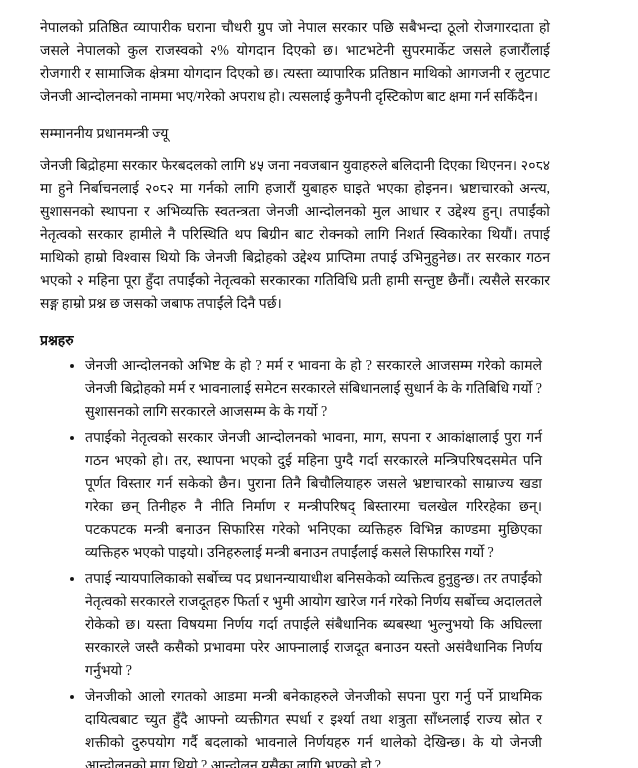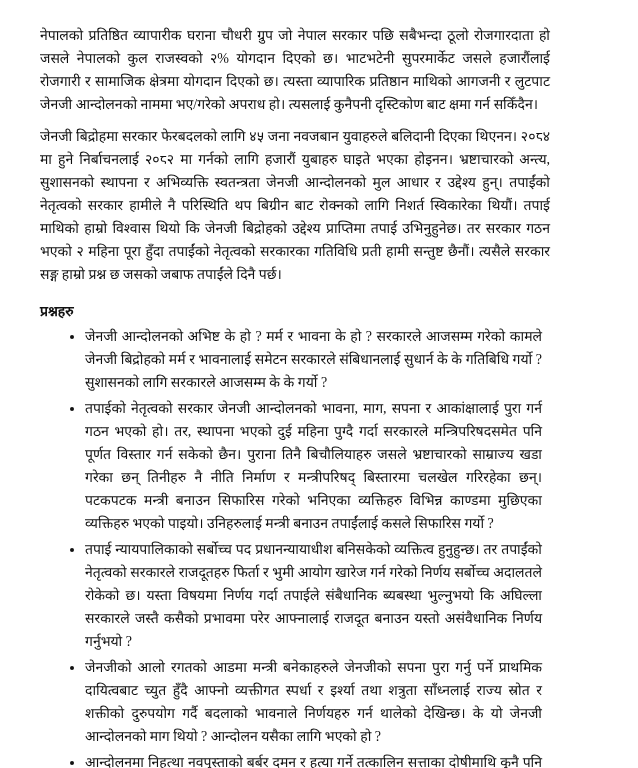--- a/index.html
+++ b/index.html
@@ -9,21 +9,21 @@
   body {
     width: 638px;
     height: 768px;
     background: #ffffff;
     overflow: hidden;
   }
   .page {
     box-sizing: border-box;
     width: 588px;
     height: 768px;
-    padding: 24px 38px 0 40px;
+    padding: 16px 38px 0 40px;
     background: #ffffff;
     color: #111111;
     font-family: "Liberation Serif", "DejaVu Serif", serif;
     font-size: 14px;
     line-height: 23px;
   }
   .para {
     margin: 0 0 9px 0;
     text-align: justify;
   }
@@ -47,20 +47,21 @@
     padding: 0;
   }
 </style>
 </head>
 <body>
 
 <div class="page">
 
   <p class="para">नेपालको प्रतिष्ठित व्यापारीक घराना चौधरी ग्रुप जो नेपाल सरकार पछि सबैभन्दा ठूलो रोजगारदाता हो जसले नेपालको कुल राजस्वको २% योगदान दिएको छ। भाटभटेनी सुपरमार्केट जसले हजारौंलाई रोजगारी र सामाजिक क्षेत्रमा योगदान दिएको छ। त्यस्ता व्यापारिक प्रतिष्ठान माथिको आगजनी र लुटपाट जेनजी आन्दोलनको नाममा भए/गरेको अपराध हो। त्यसलाई कुनैपनी दृस्टिकोण बाट क्षमा गर्न सकिँदैन।</p>
 
+  <p class="salutation">सम्माननीय प्रधानमन्त्री ज्यू</p>
 
   <p class="para">जेनजी बिद्रोहमा सरकार फेरबदलको लागि ४५ जना नवजबान युवाहरुले बलिदानी दिएका थिएनन। २०८४ मा हुने निर्बाचनलाई २०८२ मा गर्नको लागि हजारौं युबाहरु घाइते भएका होइनन। भ्रष्टाचारको अन्त्य, सुशासनको स्थापना र अभिव्यक्ति स्वतन्त्रता जेनजी आन्दोलनको मुल आधार र उद्देश्य हुन्। तपाईंको नेतृत्वको सरकार हामीले नै परिस्थिति थप बिग्रीन बाट रोक्नको लागि निशर्त स्विकारेका थियौं। तपाई माथिको हाम्रो विश्वास थियो कि जेनजी बिद्रोहको उद्देश्य प्राप्तिमा तपाई उभिनुहुनेछ। तर सरकार गठन भएको २ महिना पूरा हुँदा तपाईंको नेतृत्वको सरकारका गतिविधि प्रती हामी सन्तुष्ट छैनौं। त्यसैले सरकार सङ्ग हाम्रो प्रश्न छ जसको जबाफ तपाईंले दिनै पर्छ।</p>
 
   <p class="questions-heading">प्रश्नहरु</p>
 
   <ul class="questions">
     <li>जेनजी आन्दोलनको अभिष्ट के हो ? मर्म र भावना के हो ? सरकारले आजसम्म गरेको कामले जेनजी बिद्रोहको मर्म र भावनालाई समेटन सरकारले संबिधानलाई सुधार्न के के गतिबिधि गर्यो ? सुशासनको लागि सरकारले आजसम्म के के गर्यो ?</li>
     <li>तपाईको नेतृत्वको सरकार जेनजी आन्दोलनको भावना, माग, सपना र आकांक्षालाई पुरा गर्न गठन भएको हो। तर, स्थापना भएको दुई महिना पुग्दै गर्दा सरकारले मन्त्रिपरिषदसमेत पनि पूर्णत विस्तार गर्न सकेको छैन। पुराना तिनै बिचौलियाहरु जसले भ्रष्टाचारको साम्राज्य खडा गरेका छन् तिनीहरु नै नीति निर्माण र मन्त्रीपरिषद् बिस्तारमा चलखेल गरिरहेका छन्। पटकपटक मन्त्री बनाउन सिफारिस गरेको भनिएका व्यक्तिहरु विभिन्न काण्डमा मुछिएका व्यक्तिहरु भएको पाइयो। उनिहरुलाई मन्त्री बनाउन तपाईंलाई कसले सिफारिस गर्यो ?</li>
     <li>तपाई न्यायपालिकाको सर्बोच्च पद प्रधानन्यायाधीश बनिसकेको व्यक्तित्व हुनुहुन्छ। तर तपाईंको नेतृत्वको सरकारले राजदूतहरु फिर्ता र भुमी आयोग खारेज गर्न गरेको निर्णय सर्बोच्च अदालतले रोकेको छ। यस्ता विषयमा निर्णय गर्दा तपाईले संबैधानिक ब्यबस्था भुल्नुभयो कि अघिल्ला सरकारले जस्तै कसैको प्रभावमा परेर आफ्नालाई राजदूत बनाउन यस्तो असंवैधानिक निर्णय गर्नुभयो ?</li>
     <li>जेनजीको आलो रगतको आडमा मन्त्री बनेकाहरुले जेनजीको सपना पुरा गर्नु पर्ने प्राथमिक दायित्वबाट च्युत हुँदै आफ्नो व्यक्तीगत स्पर्धा र इर्श्या तथा शत्रुता साँध्नलाई राज्य स्रोत र शक्तीको दुरुपयोग गर्दै बदलाको भावनाले निर्णयहरु गर्न थालेको देखिन्छ। के यो जेनजी आन्दोलनको माग थियो ? आन्दोलन यसैका लागि भएको हो ?</li>

